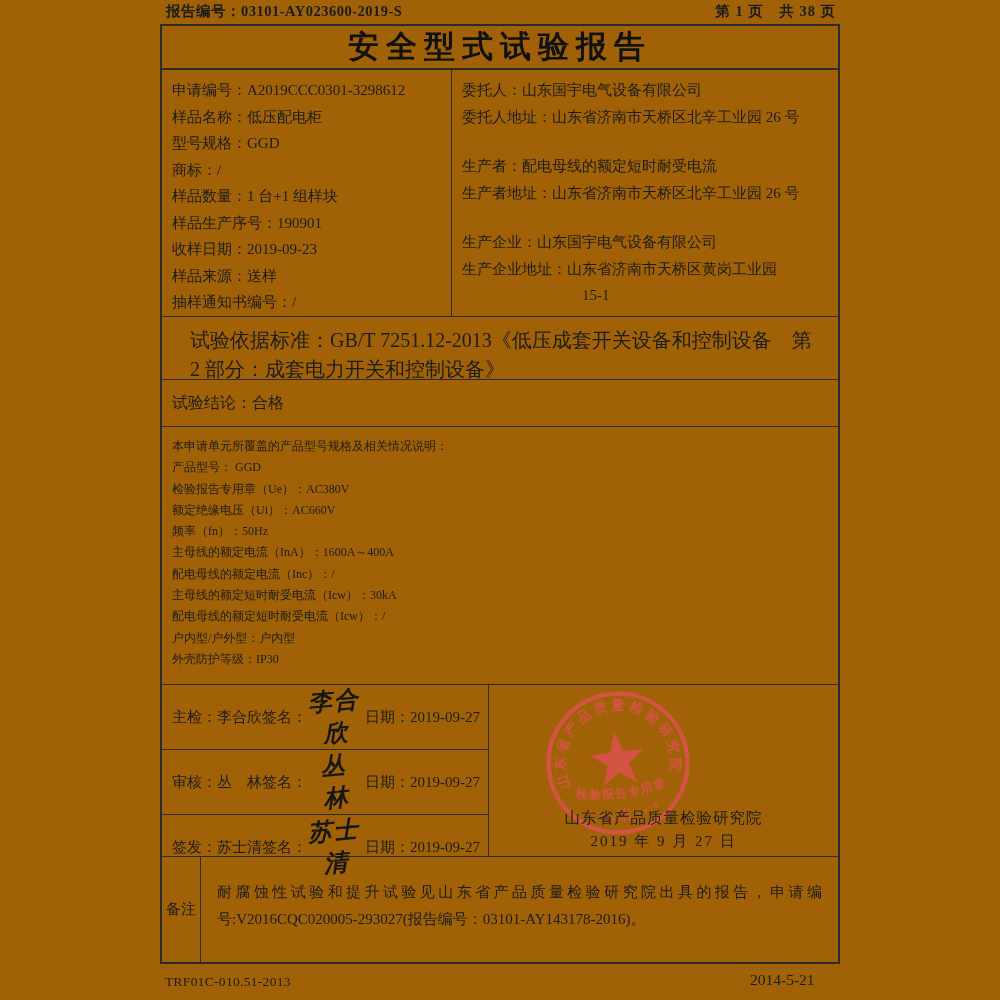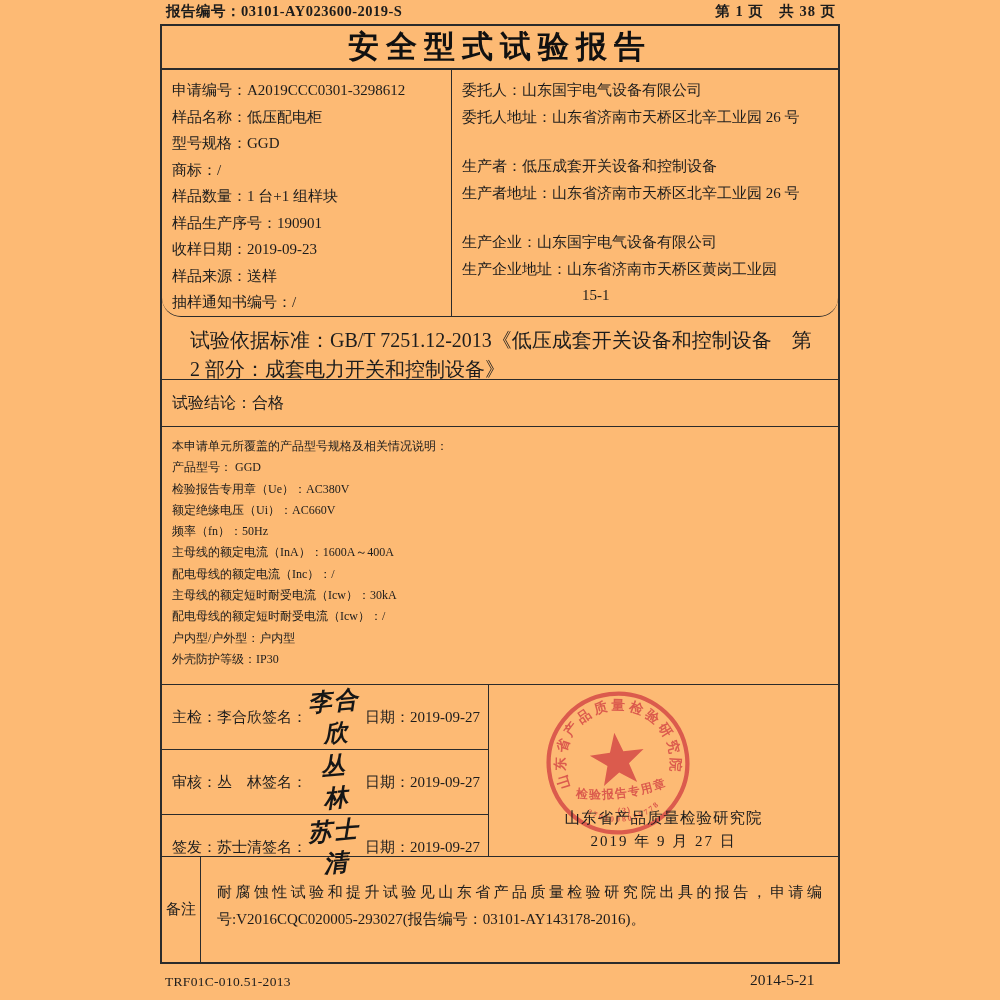--- a/index.html
+++ b/index.html
@@ -3,21 +3,21 @@
 <meta charset="utf-8">
 <style>
   * { margin:0; padding:0; box-sizing:border-box; }
   html,body { background:#ffffff; }
   body {
     font-family: "Liberation Serif", "DejaVu Serif", serif;
     color:#1c1c1c;
     -webkit-font-smoothing: antialiased;
   }
   .page {
-    position:relative; width:1000px; height:1000px; background:#fdba74;
+    position:relative; width:1000px; height:1000px; background:#a16207;
     overflow:hidden;
   }
   .doc {
     position:absolute; left:160px; top:2px; width:680px;
   }
   
   .meta-row {
     display:flex; justify-content:space-between; align-items:flex-end;
     padding:0 4px 3px 6px; font-size:14.5px;
   }
@@ -30,21 +30,21 @@
   }
   .title-box h1 {
     font-family:"Liberation Sans","DejaVu Sans",sans-serif;
     font-size:31px; font-weight:bold; letter-spacing:7px; color:#111;
   }
   
   .tbl { border:2px solid #2b2b2b; border-top:none; }
   .sec { border-bottom:1.6px solid #2b2b2b; }
   .sec:last-child { border-bottom:none; }
   
-  .sec-info { display:flex; height:247px;border-radius:19px; }
+  .sec-info { display:flex; height:247px; }
   .cell-sample {
     width:290px; border-right:1.6px solid #2b2b2b;
     padding:7px 8px 0 10px; font-size:15px; line-height:26.5px;
     white-space:nowrap; overflow:hidden;
   }
   .cell-parties {
     flex:1; padding:7px 8px 0 10px; font-size:15px; line-height:26.5px;
   }
   .party-group { margin-bottom:23px; }
   .party-group:last-child { margin-bottom:0; }
@@ -122,21 +122,21 @@
           <div>收样日期：2019-09-23</div>
           <div>样品来源：送样</div>
           <div>抽样通知书编号：/</div>
         </div>
         <div class="cell-parties">
           <div class="party-group">
             <div>委托人：山东国宇电气设备有限公司</div>
             <div>委托人地址：山东省济南市天桥区北辛工业园 26 号</div>
           </div>
           <div class="party-group">
-            <div>生产者：低压成套开关设备和控制设备</div>
+            <div>生产者：配电母线的额定短时耐受电流</div>
             <div>生产者地址：山东省济南市天桥区北辛工业园 26 号</div>
           </div>
           <div class="party-group">
             <div>生产企业：山东国宇电气设备有限公司</div>
             <div>生产企业地址：山东省济南市天桥区黄岗工业园</div>
             <div class="addr-cont">15-1</div>
           </div>
         </div>
       </div>
 

